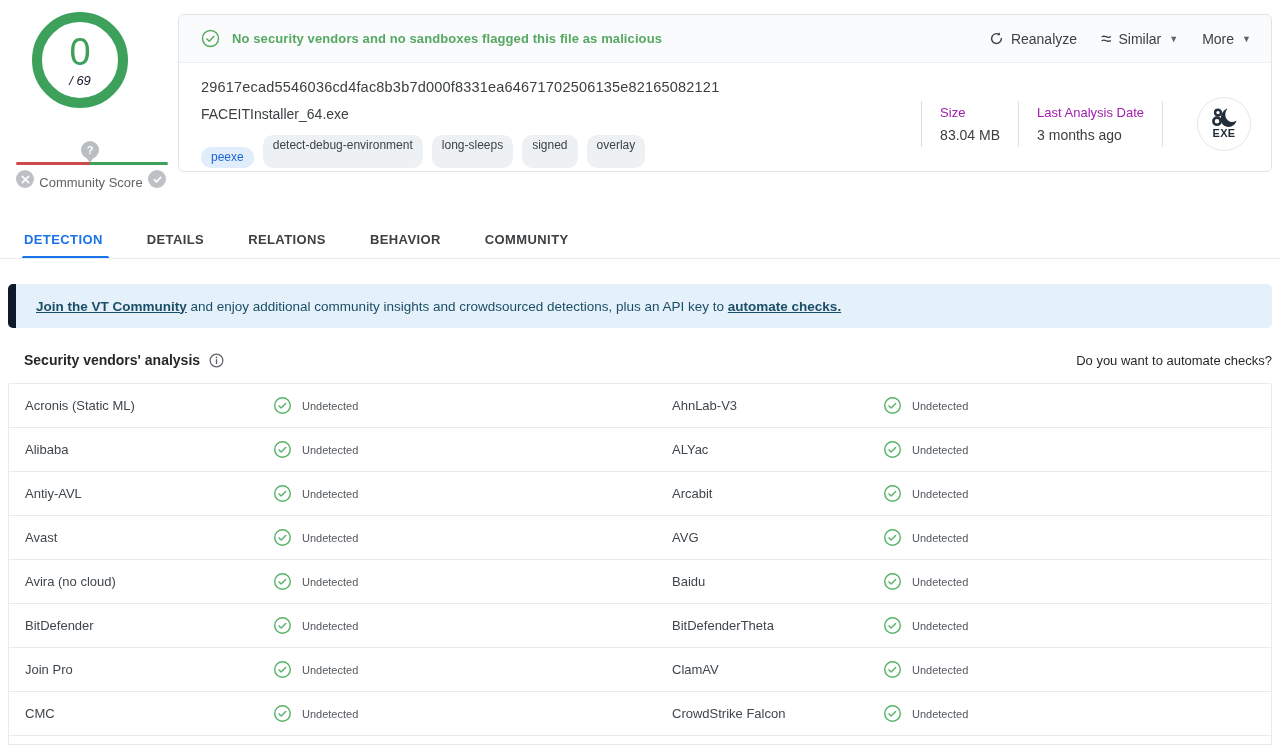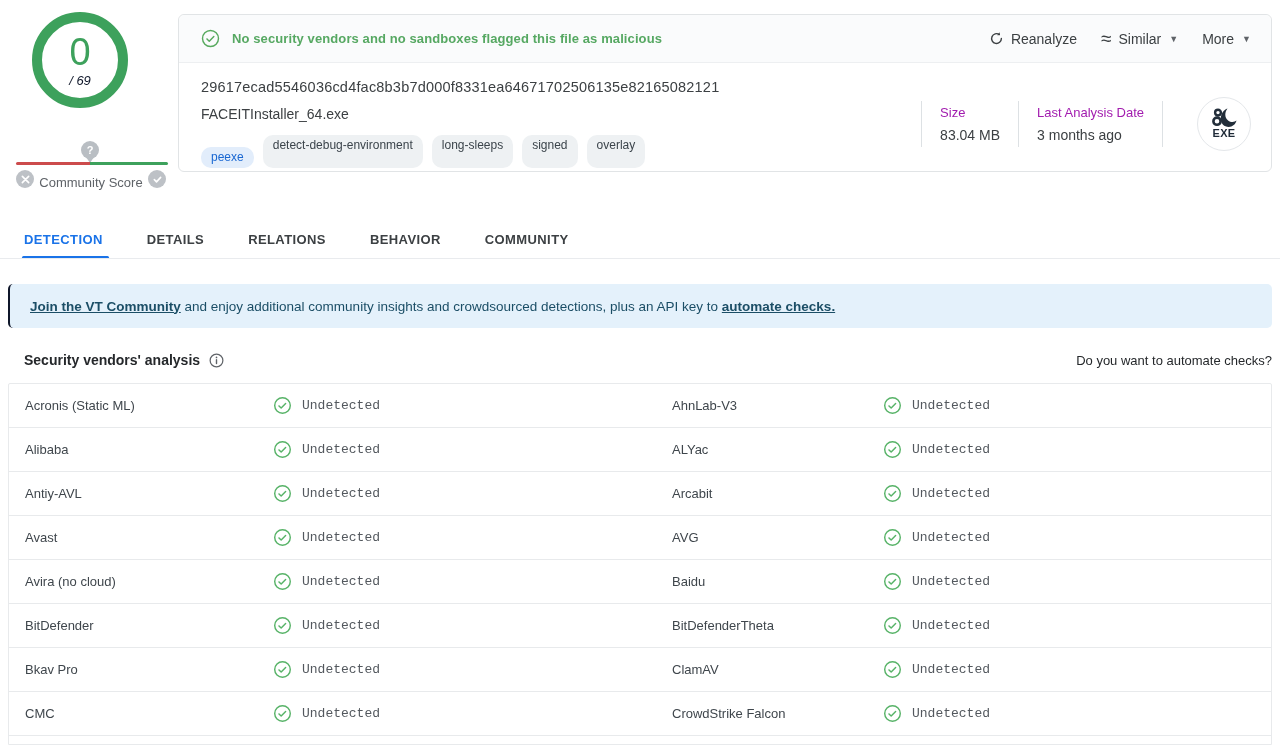--- a/index.html
+++ b/index.html
@@ -71,41 +71,41 @@
   .tabs { position:absolute; left:24px; top:232px; display:flex; }
   .tab { position:relative; font-size:13px; font-weight:700; letter-spacing:.4px;
     color:#3c4043; margin-right:44px; padding-bottom:11px; cursor:pointer; }
   .tab.active { color:#1a73e8; }
   .tab.active::after { content:''; position:absolute; left:-2px; right:-6px; bottom:-1px;
     height:3px; background:#1a73e8; border-radius:3px; }
   .tabs-rule { position:absolute; left:0; top:258px; width:1280px; height:1px; background:#e9ebee; }
 
   
   .banner { position:absolute; left:8px; top:284px; width:1264px; height:44px;
-    background:#e4f1fb; border-left:2px solid #0f172a; border-radius:5px;
+    background:#e4f1fb; border-left:8px solid #0f172a; border-radius:5px;
     display:flex; align-items:center; padding-left:20px;
     font-size:13.5px; color:#1b4e66; }
   .banner a { color:#1b4e66; font-weight:700; text-decoration:underline; cursor:pointer; }
   .banner .mid { white-space:pre; }
 
   
   .section-title { position:absolute; left:24px; top:352px; display:flex; align-items:center;
     font-size:14px; font-weight:600; color:#25282b; }
   .info-icon { width:15px; height:15px; margin-left:9px; cursor:pointer; }
   .automate-q { position:absolute; right:8px; top:353px; font-size:13px; color:#25282b; }
 
   
   .vtable { position:absolute; left:8px; top:383px; width:1264px; height:362px;
     border:1px solid #e8eaec; border-radius:2px 2px 0 0; overflow:hidden; background:#fff; }
   .vrow { display:grid; grid-template-columns:264px 383px 227px 1fr; height:44px;
     border-bottom:1px solid #e8eaec; align-items:center; }
   .vname { padding-left:16px; font-size:13px; color:#3f464c; }
   .vstatus { display:flex; align-items:center; gap:10px; }
   .vstatus svg { width:19px; height:19px; flex:none; }
-  .vstatus span { font-size:13px; color:#53585e;font-family:Liberation Mono, monospace; }
+  .vstatus span { font-size:11px; color:#53585e; }
 </style>
 </head>
 <body>
 
 <div class="score-widget">
   <div class="ring">
     <div class="score-num">0</div>
     <div class="score-den">/ 69</div>
   </div>
   <div class="pin">?</div>
@@ -314,21 +314,21 @@
       <div class="vname">BitDefenderTheta</div>
       <div class="vstatus">
         <svg viewBox="0 0 20 20">
           <circle cx="10" cy="10" r="8.2" fill="none" stroke="#58b368" stroke-width="1.5"></circle>
           <path d="M6.3 10.4l2.3 2.3 4.7-4.9" fill="none" stroke="#58b368" stroke-width="1.5" stroke-linecap="round" stroke-linejoin="round"></path>
         </svg>
         <span>Undetected</span>
       </div>
     </div>
     <div class="vrow">
-      <div class="vname">Bkav Pro</div>
+      <div class="vname">Join Pro</div>
       <div class="vstatus">
         <svg viewBox="0 0 20 20">
           <circle cx="10" cy="10" r="8.2" fill="none" stroke="#58b368" stroke-width="1.5"></circle>
           <path d="M6.3 10.4l2.3 2.3 4.7-4.9" fill="none" stroke="#58b368" stroke-width="1.5" stroke-linecap="round" stroke-linejoin="round"></path>
         </svg>
         <span>Undetected</span>
       </div>
       <div class="vname">ClamAV</div>
       <div class="vstatus">
         <svg viewBox="0 0 20 20">

